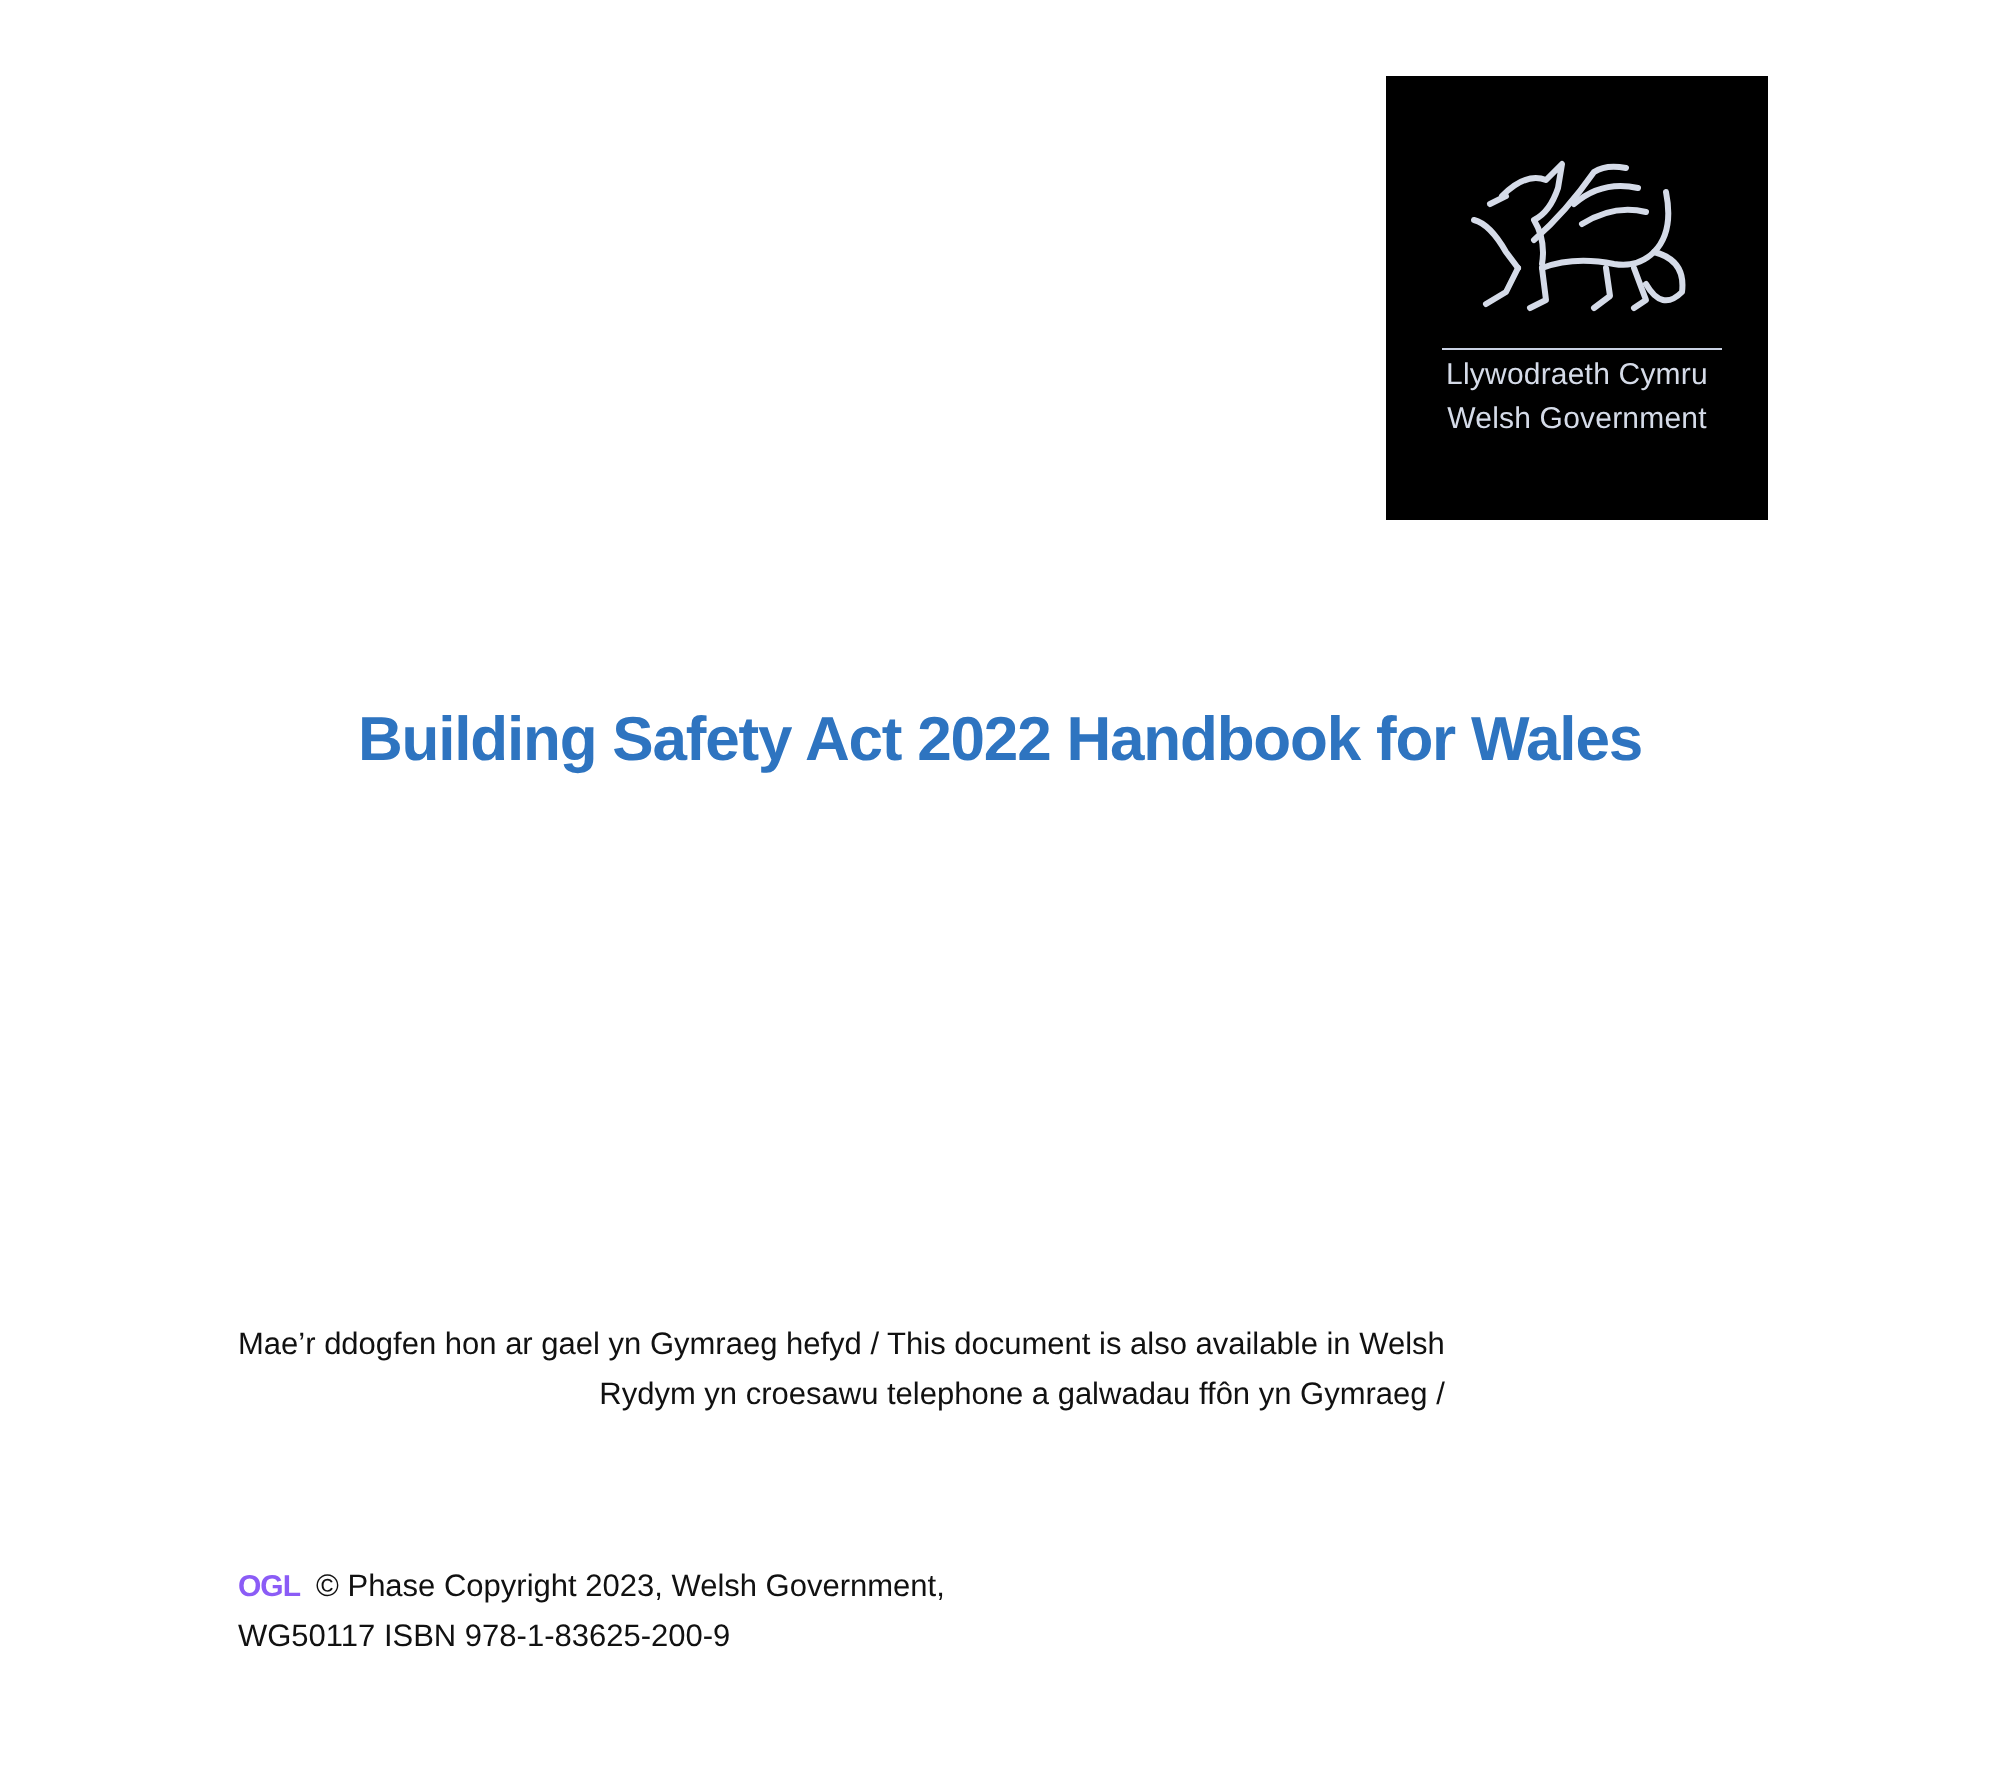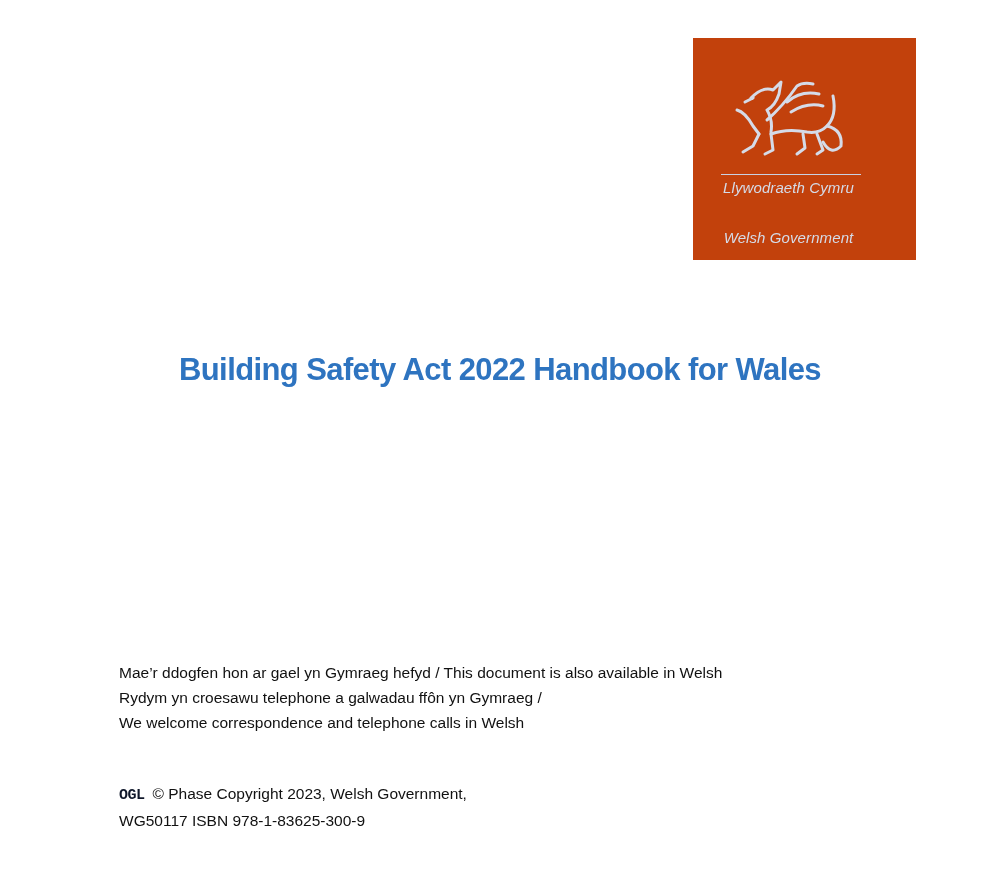--- a/index.html
+++ b/index.html
@@ -1,30 +1,30 @@
 <!DOCTYPE html>
 <html><head>
 <meta charset="utf-8">
 <style>
   html, body { margin: 0; padding: 0; background: #ffffff; }
   body { width: 1000px; height: 884px; position: relative; overflow: hidden;
          font-family: "Liberation Sans", "DejaVu Sans", sans-serif; }
-  .logo { position: absolute; left: 693px; top: 38px; width: 223px; height: 222px;
-          background: #c2410c; font-style: italic; }
+  .logo { position: absolute; left: 693px; top: 38px; width: 191px; height: 222px;
+          background: #000000; }
   .logo svg { position: absolute; left: 30px; top: 38px; }
   .logo .rule { position: absolute; left: 28px; top: 136px; width: 140px; height: 1px; background: #c9d1e3; }
   .logo .line1, .logo .line2 { position: absolute; left: 0; width: 191px; text-align: center;
           color: #d5dbe8; font-size: 15px; letter-spacing: 0.1px; }
   .logo .line1 { top: 141px; }
-  .logo .line2 { top: 163px; margin-top: 28px; }
+  .logo .line2 { top: 163px; }
   .title { position: absolute; left: 0; top: 345px; width: 1000px; text-align: center;
            color: #2e74c0; font-weight: bold; font-size: 31px; line-height: 50px; letter-spacing: -0.6px; }
-  .welsh { position: absolute; left: 119px; top: 660px; font-size: 15.5px; color: #111; line-height: 25px; }
+  .welsh { position: absolute; left: 119px; top: 660px; font-size: 15.5px; color: #111; line-height: 25px; text-align: right; }
   .copy { position: absolute; left: 119px; top: 781px; font-size: 15.5px; color: #111; line-height: 25px; }
-  .ogl { display: inline-block; font-weight: bold; color: #0f172a; font-size: 15px; letter-spacing: -0.5px; margin-right: 8px; font-family: Liberation Mono, monospace; }
+  .ogl { display: inline-block; font-weight: bold; color: #8b5cf6; font-size: 15px; letter-spacing: -0.5px; margin-right: 8px; }
 </style>
 </head>
 <body>
 
 <div class="logo">
   <svg width="130" height="92" viewBox="0 0 130 92">
     <g fill="none" stroke="#d5dbe8" stroke-width="3" stroke-linecap="round" stroke-linejoin="round">
       <path d="M28 22 Q40 10 50 14 L58 6 L56 18 Q52 30 44 34 Q50 44 48 56"></path>
       <path d="M30 22 L22 26"></path>
       <path d="M14 34 Q22 36 30 50 L36 58"></path>
@@ -44,21 +44,20 @@
   <div class="line2">Welsh Government</div>
 </div>
 
 <div class="title">
   <div>Building Safety Act 2022 Handbook for Wales</div>
 </div>
 
 <div class="welsh">
   <div>Mae’r ddogfen hon ar gael yn Gymraeg hefyd / This document is also available in Welsh</div>
   <div>Rydym yn croesawu telephone a galwadau ffôn yn Gymraeg /</div>
-  <div>We welcome correspondence and telephone calls in Welsh</div>
 </div>
 
 <div class="copy">
   <div>
     <span class="ogl">OGL</span><span>© Phase Copyright 2023, Welsh Government,</span>
   </div>
-  <div>WG50117 ISBN 978-1-83625-300-9</div>
+  <div>WG50117 ISBN 978-1-83625-200-9</div>
 </div>
 
 </body></html>

